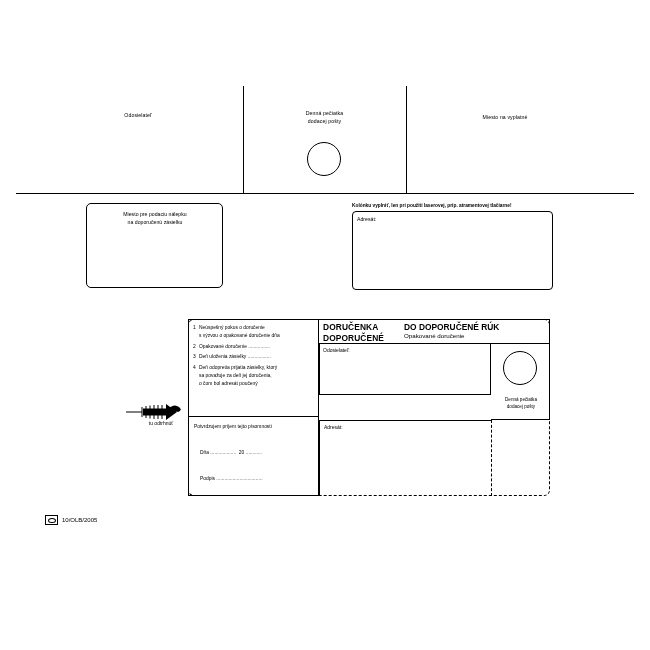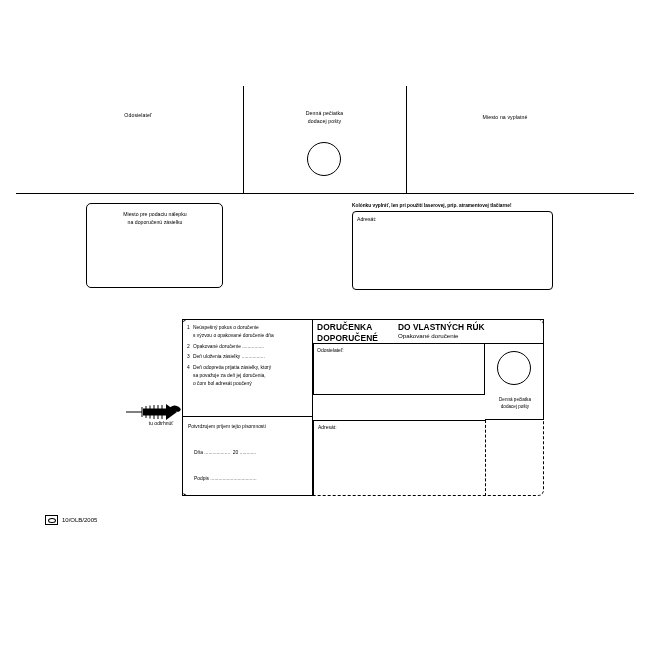--- a/index.html
+++ b/index.html
@@ -114,21 +114,21 @@
   #addr-box-label {
     position: absolute;
     left: 357px;
     top: 216px;
     font-size: 5.2px;
   }
 
   
   #card {
     position: absolute;
-    left: 182px;
+    left: 188px;
     top: 319px;
     width: 362px;
     height: 177px;
     text-decoration: underline;
   }
 
   #card-outer-dash {
     position: absolute;
     left: 0;
     top: 0;
@@ -408,21 +408,21 @@
       </div>
     </div>
 
     <div id="confirm-title">Potvrdzujem príjem tejto písomnosti</div>
     <div id="confirm-line1">Dňa ...................  20 ............</div>
     <div id="confirm-line2">Podpis ..................................</div>
 
     <div id="right-top"></div>
     <div id="title-a" style="white-space: pre-line;">DORUČENKA
 DOPORUČENÉ</div>
-    <div id="title-b">DO VLASTNÝCH RÚK</div>
+    <div id="title-b">DO DOPORUČENÉ RÚK</div>
     <div id="title-b-sub">Opakované doručenie</div>
 
     <div id="right-sender"></div>
     <div id="right-sender-label">Odosielateľ:</div>
 
     <div id="stamp-cell"></div>
     <div id="stamp-circle"></div>
     <div id="stamp-label" style="white-space: pre-line;">Denná pečiatka
 dodacej pošty</div>
 

